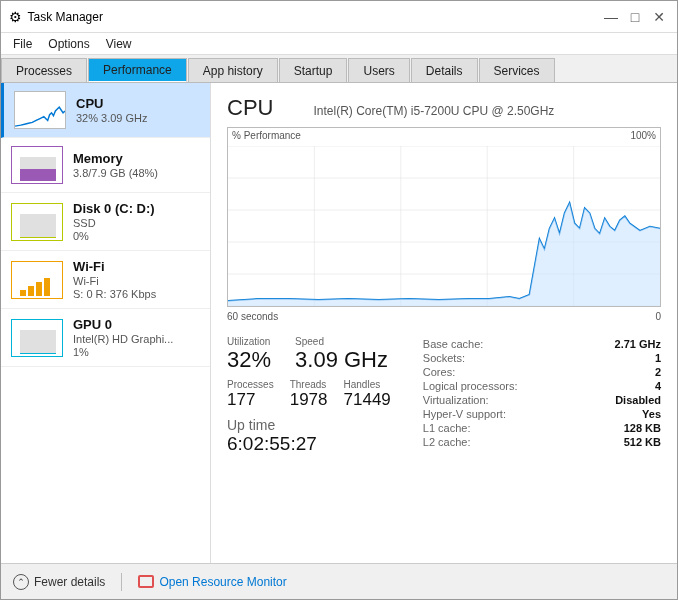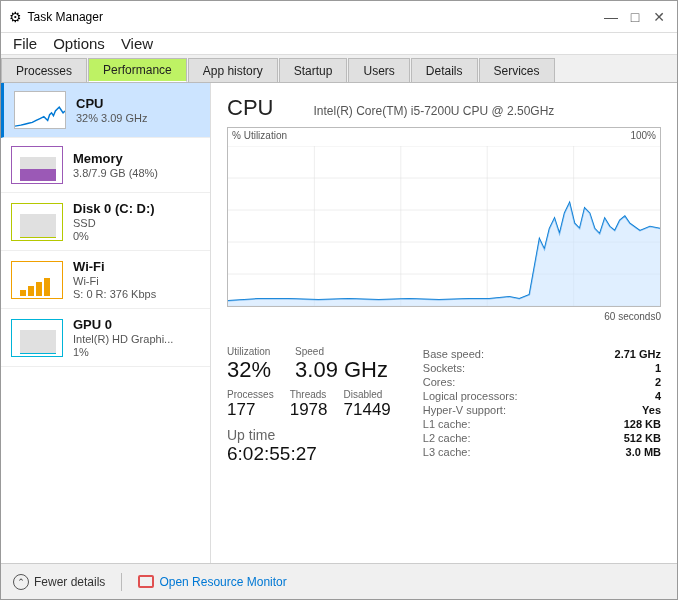--- a/index.html
+++ b/index.html
@@ -53,21 +53,21 @@
     .menu-bar {
       background: #fff;
       height: 22px;
       display: flex;
       align-items: center;
       padding: 0 4px;
       border-bottom: 1px solid #ddd;
     }
     .menu-item {
       padding: 2px 8px;
-      font-size: 15px;
+      font-size: 12px;
       cursor: pointer;
       color: #222;
     }
 
     .tab-bar {
       background: #f0f0f0;
       height: 28px;
       display: flex;
       align-items: flex-end;
       padding: 0 0;
@@ -80,21 +80,21 @@
       color: #222;
       background: #e0e0e0;
       border: 1px solid #bbb;
       border-bottom: none;
       margin-right: 1px;
       height: 24px;
       display: flex;
       align-items: center;
     }
     .tab.active {
-      background: #bef264;
+      background: #0ea5e9;
       border-bottom: 1px solid #fff;
       z-index: 1;
     }
 
     .main-content {
       display: flex;
       flex: 1;
       overflow: hidden;
       background: #14532d;
     }
@@ -255,24 +255,24 @@
     }
     .chart-label-top-right {
       position: absolute;
       top: 2px;
       right: 4px;
       font-size: 10px;
       color: #555;
     }
     .chart-bottom {
       display: flex;
-      justify-content: flex-end;
+      justify-content: space-between;
       font-size: 10px;
       color: #555;
-      margin-bottom: 24px;
+      margin-bottom: 14px;
     }
     .stat-block { display: flex; flex-direction: column; }
     .stat-label { font-size: 10px; color: #666; }
     .stat-value { font-size: 22px; font-weight: 300; color: #111; line-height: 1.2; }
     .stat-small { font-size: 17px; }
 
     .uptime-block { margin-top: 4px; }
     .uptime-label { font-size: 14px; color: #666; }
     .uptime-value { font-size: 19px; font-weight: 300; color: #111; line-height: 1.2; }
 
@@ -442,21 +442,21 @@
     </div>
 
     <div class="right-panel">
 
       <div class="cpu-header">
         <span class="cpu-title">CPU</span>
         <span class="cpu-subtitle">Intel(R) Core(TM) i5-7200U CPU @ 2.50GHz</span>
       </div>
 
       <div class="chart-area">
-        <span class="chart-label-top">% Utilization</span>
+        <span class="chart-label-top">% Performance</span>
         <span class="chart-label-top-right">100%</span>
 
         <svg style="position:absolute;top:18px;left:0;width:100%;height:calc(100% - 18px);" preserveAspectRatio="none" viewBox="0 0 430 155">
           <rect width="430" height="155" fill="#fff"></rect>
 
           <line x1="0" y1="0" x2="430" y2="0" stroke="#ddd" stroke-width="0.5"></line>
           <line x1="0" y1="31" x2="430" y2="31" stroke="#ddd" stroke-width="0.5"></line>
           <line x1="0" y1="62" x2="430" y2="62" stroke="#ddd" stroke-width="0.5"></line>
           <line x1="0" y1="93" x2="430" y2="93" stroke="#ddd" stroke-width="0.5"></line>
           <line x1="0" y1="124" x2="430" y2="124" stroke="#ddd" stroke-width="0.5"></line>
@@ -494,64 +494,64 @@
           <div style="display:flex; gap:16px; margin-bottom:6px;">
             <div class="stat-block">
               <span class="stat-label">Processes</span>
               <span class="stat-value stat-small">177</span>
             </div>
             <div class="stat-block">
               <span class="stat-label">Threads</span>
               <span class="stat-value stat-small">1978</span>
             </div>
             <div class="stat-block">
-              <span class="stat-label">Disabled</span>
+              <span class="stat-label">Handles</span>
               <span class="stat-value stat-small">71449</span>
             </div>
           </div>
 
           <div class="uptime-block">
             <span class="uptime-label">Up time</span>
             <div class="uptime-value">6:02:55:27</div>
           </div>
         </div>
 
         <div class="col-right">
           <div class="right-info-panel">
             <div class="info-row">
-              <span class="info-label">Base speed:</span>
+              <span class="info-label">Base cache:</span>
               <span class="info-value">2.71 GHz</span>
             </div>
             <div class="info-row">
               <span class="info-label">Sockets:</span>
               <span class="info-value">1</span>
             </div>
             <div class="info-row">
               <span class="info-label">Cores:</span>
               <span class="info-value">2</span>
             </div>
             <div class="info-row">
               <span class="info-label">Logical processors:</span>
               <span class="info-value">4</span>
             </div>
             <div class="info-row">
+              <span class="info-label">Virtualization:</span>
+              <span class="info-value">Disabled</span>
+            </div>
+            <div class="info-row">
               <span class="info-label">Hyper-V support:</span>
               <span class="info-value">Yes</span>
             </div>
             <div class="info-row">
               <span class="info-label">L1 cache:</span>
               <span class="info-value">128 KB</span>
             </div>
             <div class="info-row">
               <span class="info-label">L2 cache:</span>
               <span class="info-value">512 KB</span>
-            </div>
-            <div class="info-row">
-              <span class="info-label">L3 cache:</span>
-              <span class="info-value">3.0 MB</span>
             </div>
           </div>
         </div>
       </div>
 
     </div>
   </div>
 
   <div class="footer">
     <button class="footer-btn">

